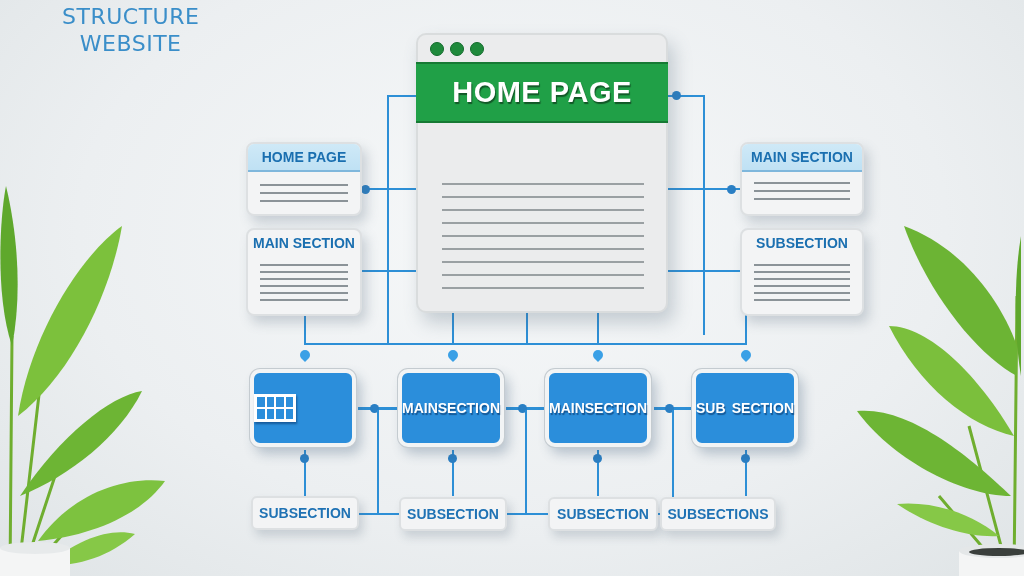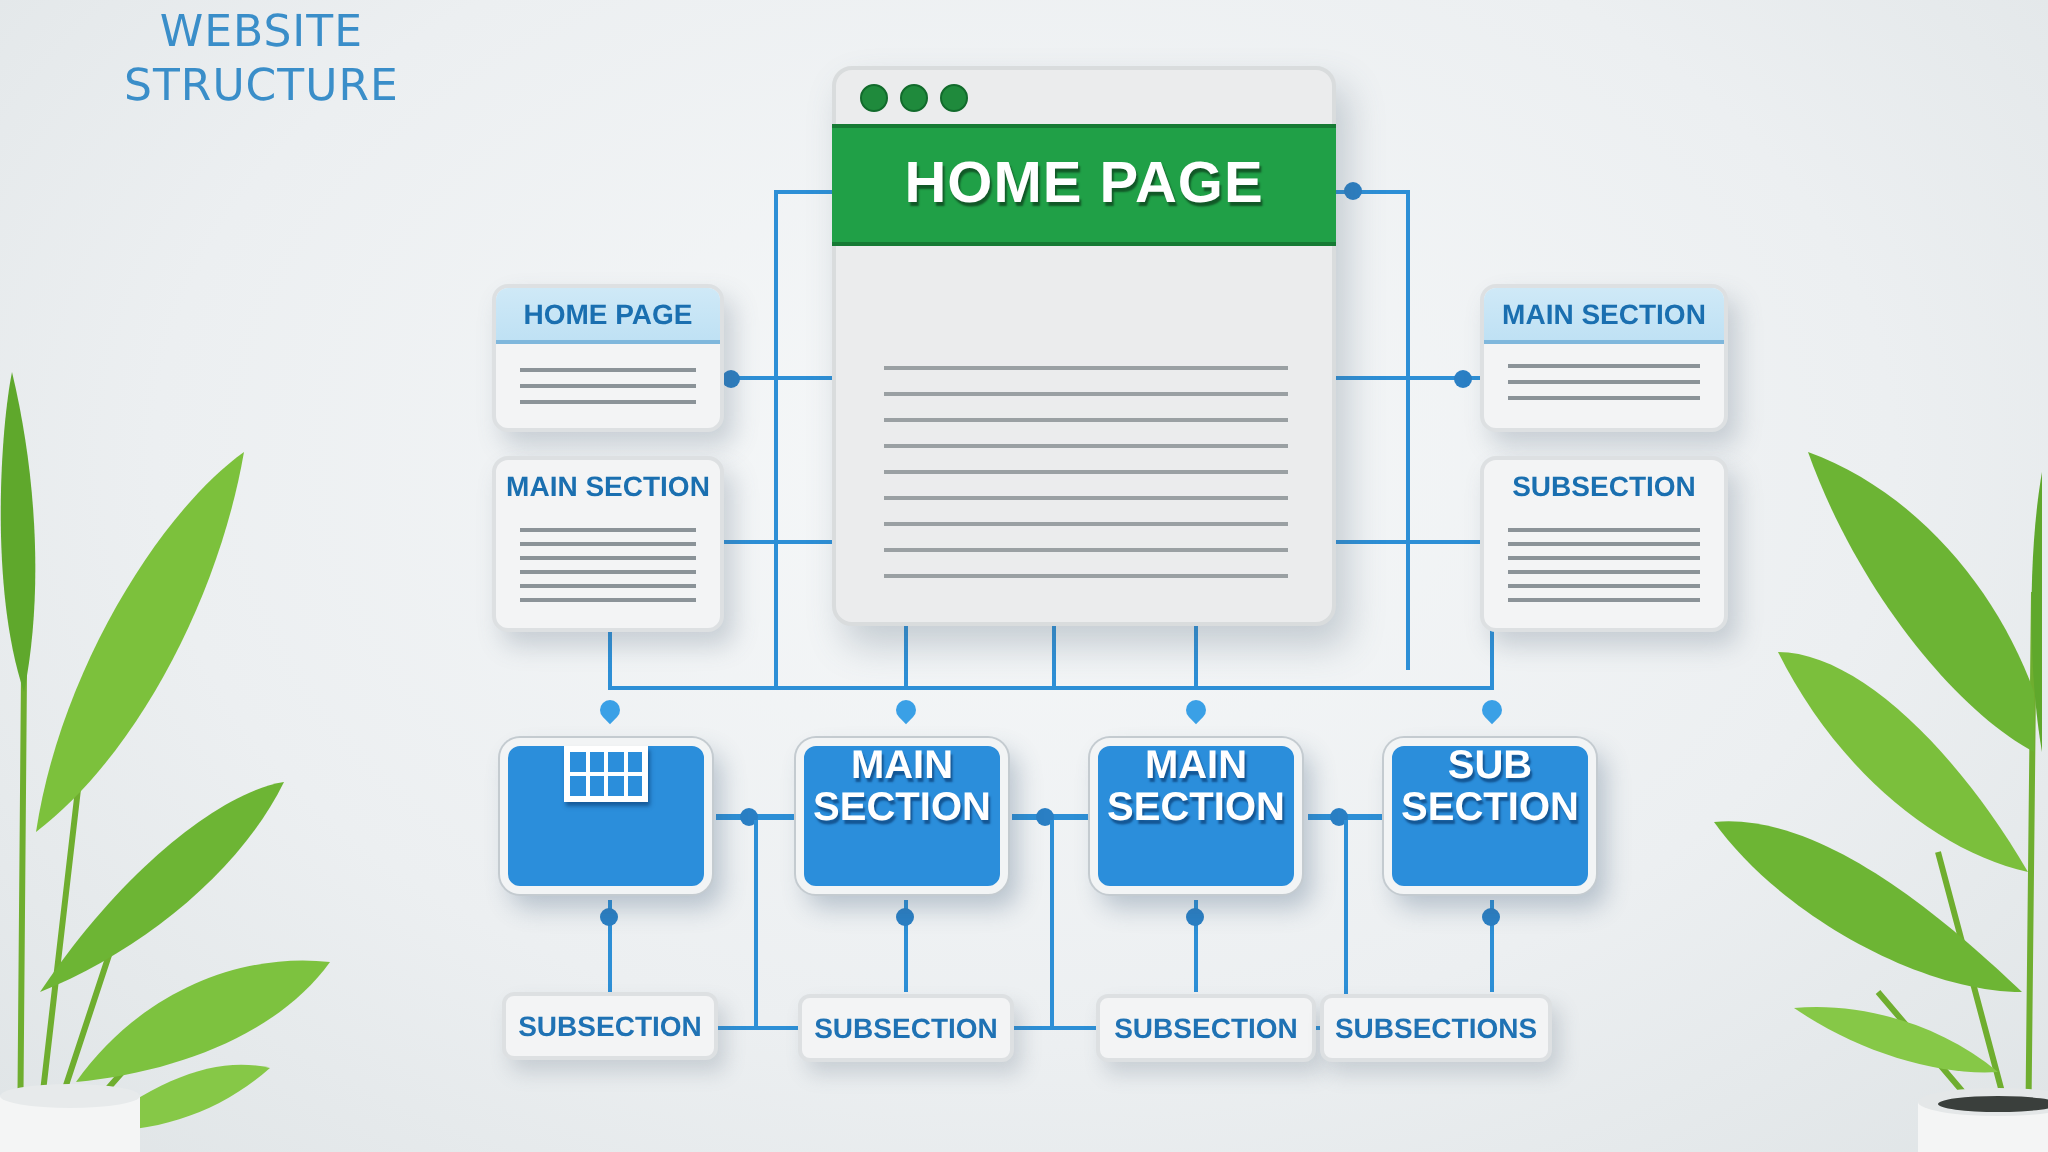--- a/index.html
+++ b/index.html
@@ -47,22 +47,22 @@
     color:#1a6fb0; font-weight:bold; font-size:14px; border-radius:6px 6px 0 0;
   }
   .card .head.tinted { background:linear-gradient(#cfe9f7,#bfe1f4); border-bottom:2px solid #7fb7dc; }
   .card .lines { position:absolute; left:12px; right:12px; }
   .card .lines i { display:block; height:2px; background:#8b9398; margin-bottom:6px; }
   
   .bbox {
     position:absolute; width:98px; height:70px; background:#2b8edb;
     border:4px solid #f2f4f5; border-radius:10px;
     box-shadow: 0 0 0 1px #c4cbd0, 5px 7px 12px rgba(60,90,120,0.3);
-    display:flex; align-items:center; justify-content:flex-start; flex-direction:column;
-    color:#fff; font-weight:bold; font-size:20px; line-height:21px; text-align:center;
+    display:flex; align-items:center; justify-content:space-between; flex-direction:row;
+    color:#fff; font-weight:bold; font-size:14px; line-height:21px; text-align:center;
     text-shadow: 1px 2px 1px rgba(0,40,90,0.55);
   }
   .bbox .grid-icon {
     width:42px; height:28px; border:3px solid #fff; box-sizing:border-box;
     display:grid; grid-template-columns:repeat(4,1fr); grid-template-rows:1fr 1fr;
     gap:2px; background:#fff; box-shadow: 1px 2px 2px rgba(0,40,90,0.5);
   }
   .bbox .grid-icon span { background:#2b8edb; }
   
   .pill {
@@ -71,22 +71,22 @@
     display:flex; align-items:center; justify-content:center;
     color:#1f72b4; font-weight:bold; font-size:14px;
   }
   
   .plant { position:absolute; bottom:0; }
 </style>
 </head>
 <body>
 
 <div class="title">
+  <div>STRUCTURE</div>
   <div>WEBSITE</div>
-  <div>STRUCTURE</div>
 </div>
 
 <div>
 
   <div class="wire" style="left:387px;top:95px;width:2px;height:250px;"></div>
   <div class="wire" style="left:387px;top:95px;width:30px;height:2px;"></div>
   <div class="wire" style="left:365px;top:188px;width:52px;height:2px;"></div>
   <div class="dot" style="left:361px;top:185px;"></div>
   <div class="wire" style="left:361px;top:270px;width:56px;height:2px;"></div>
 

